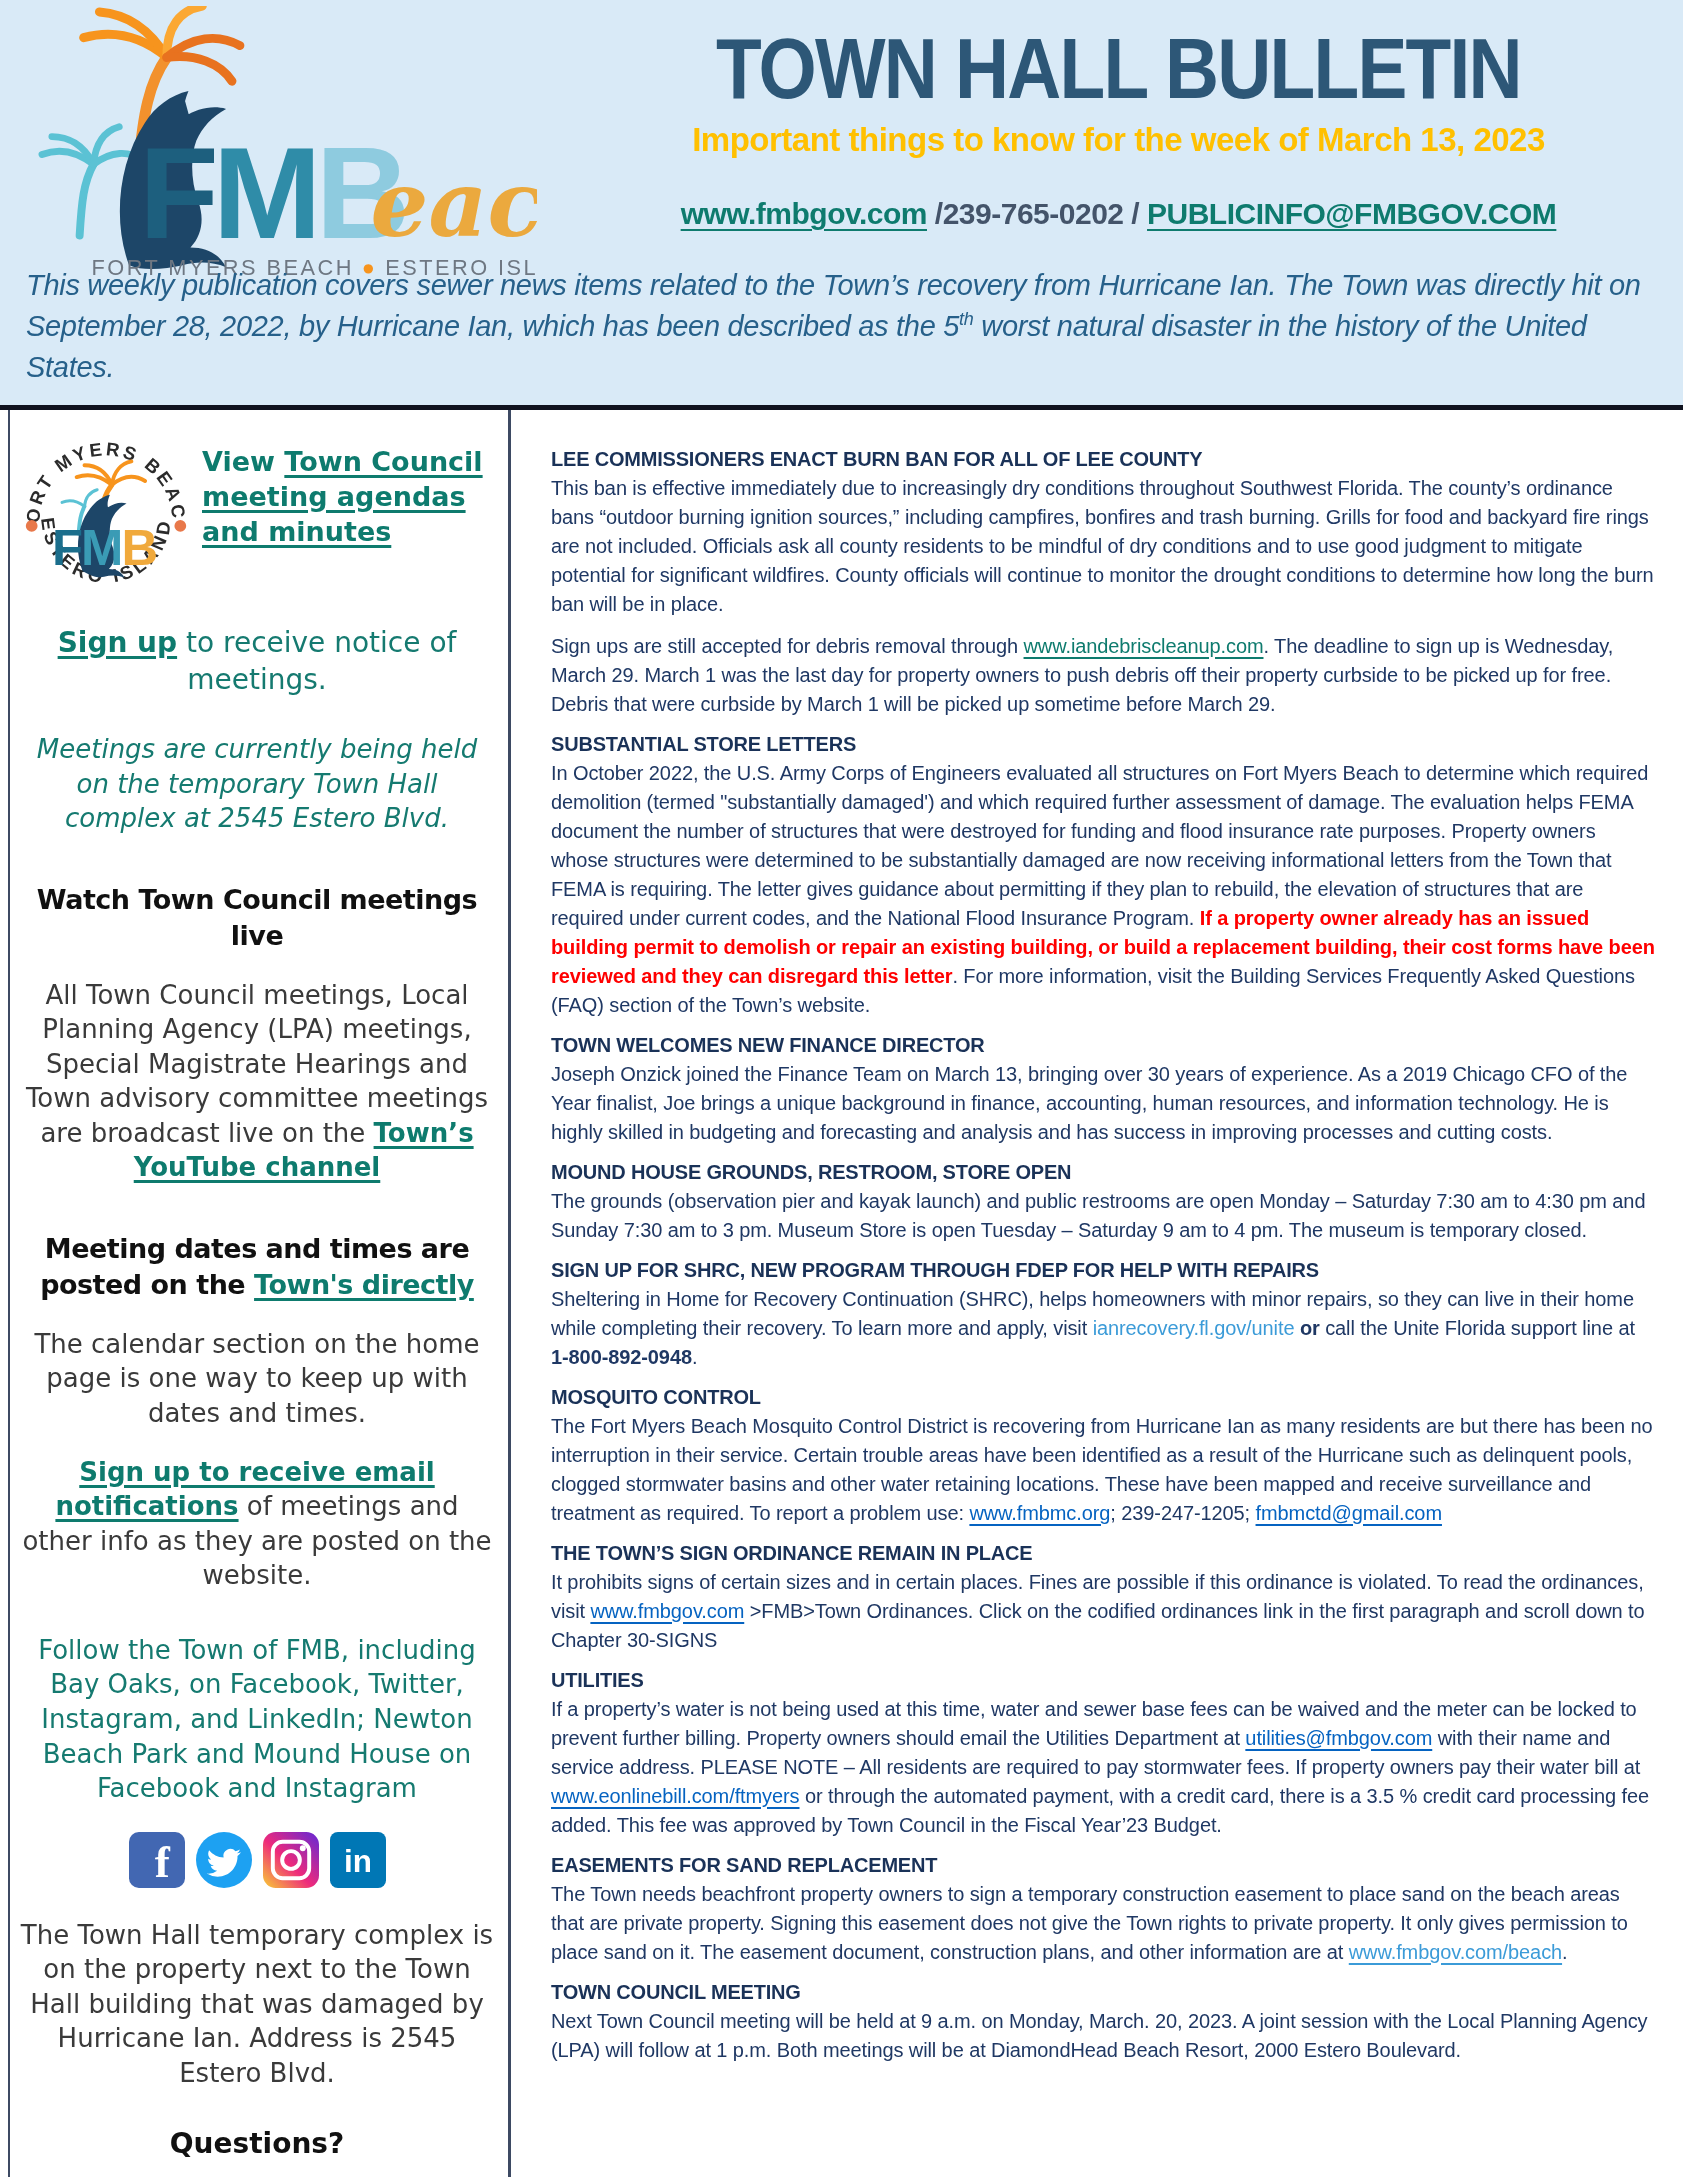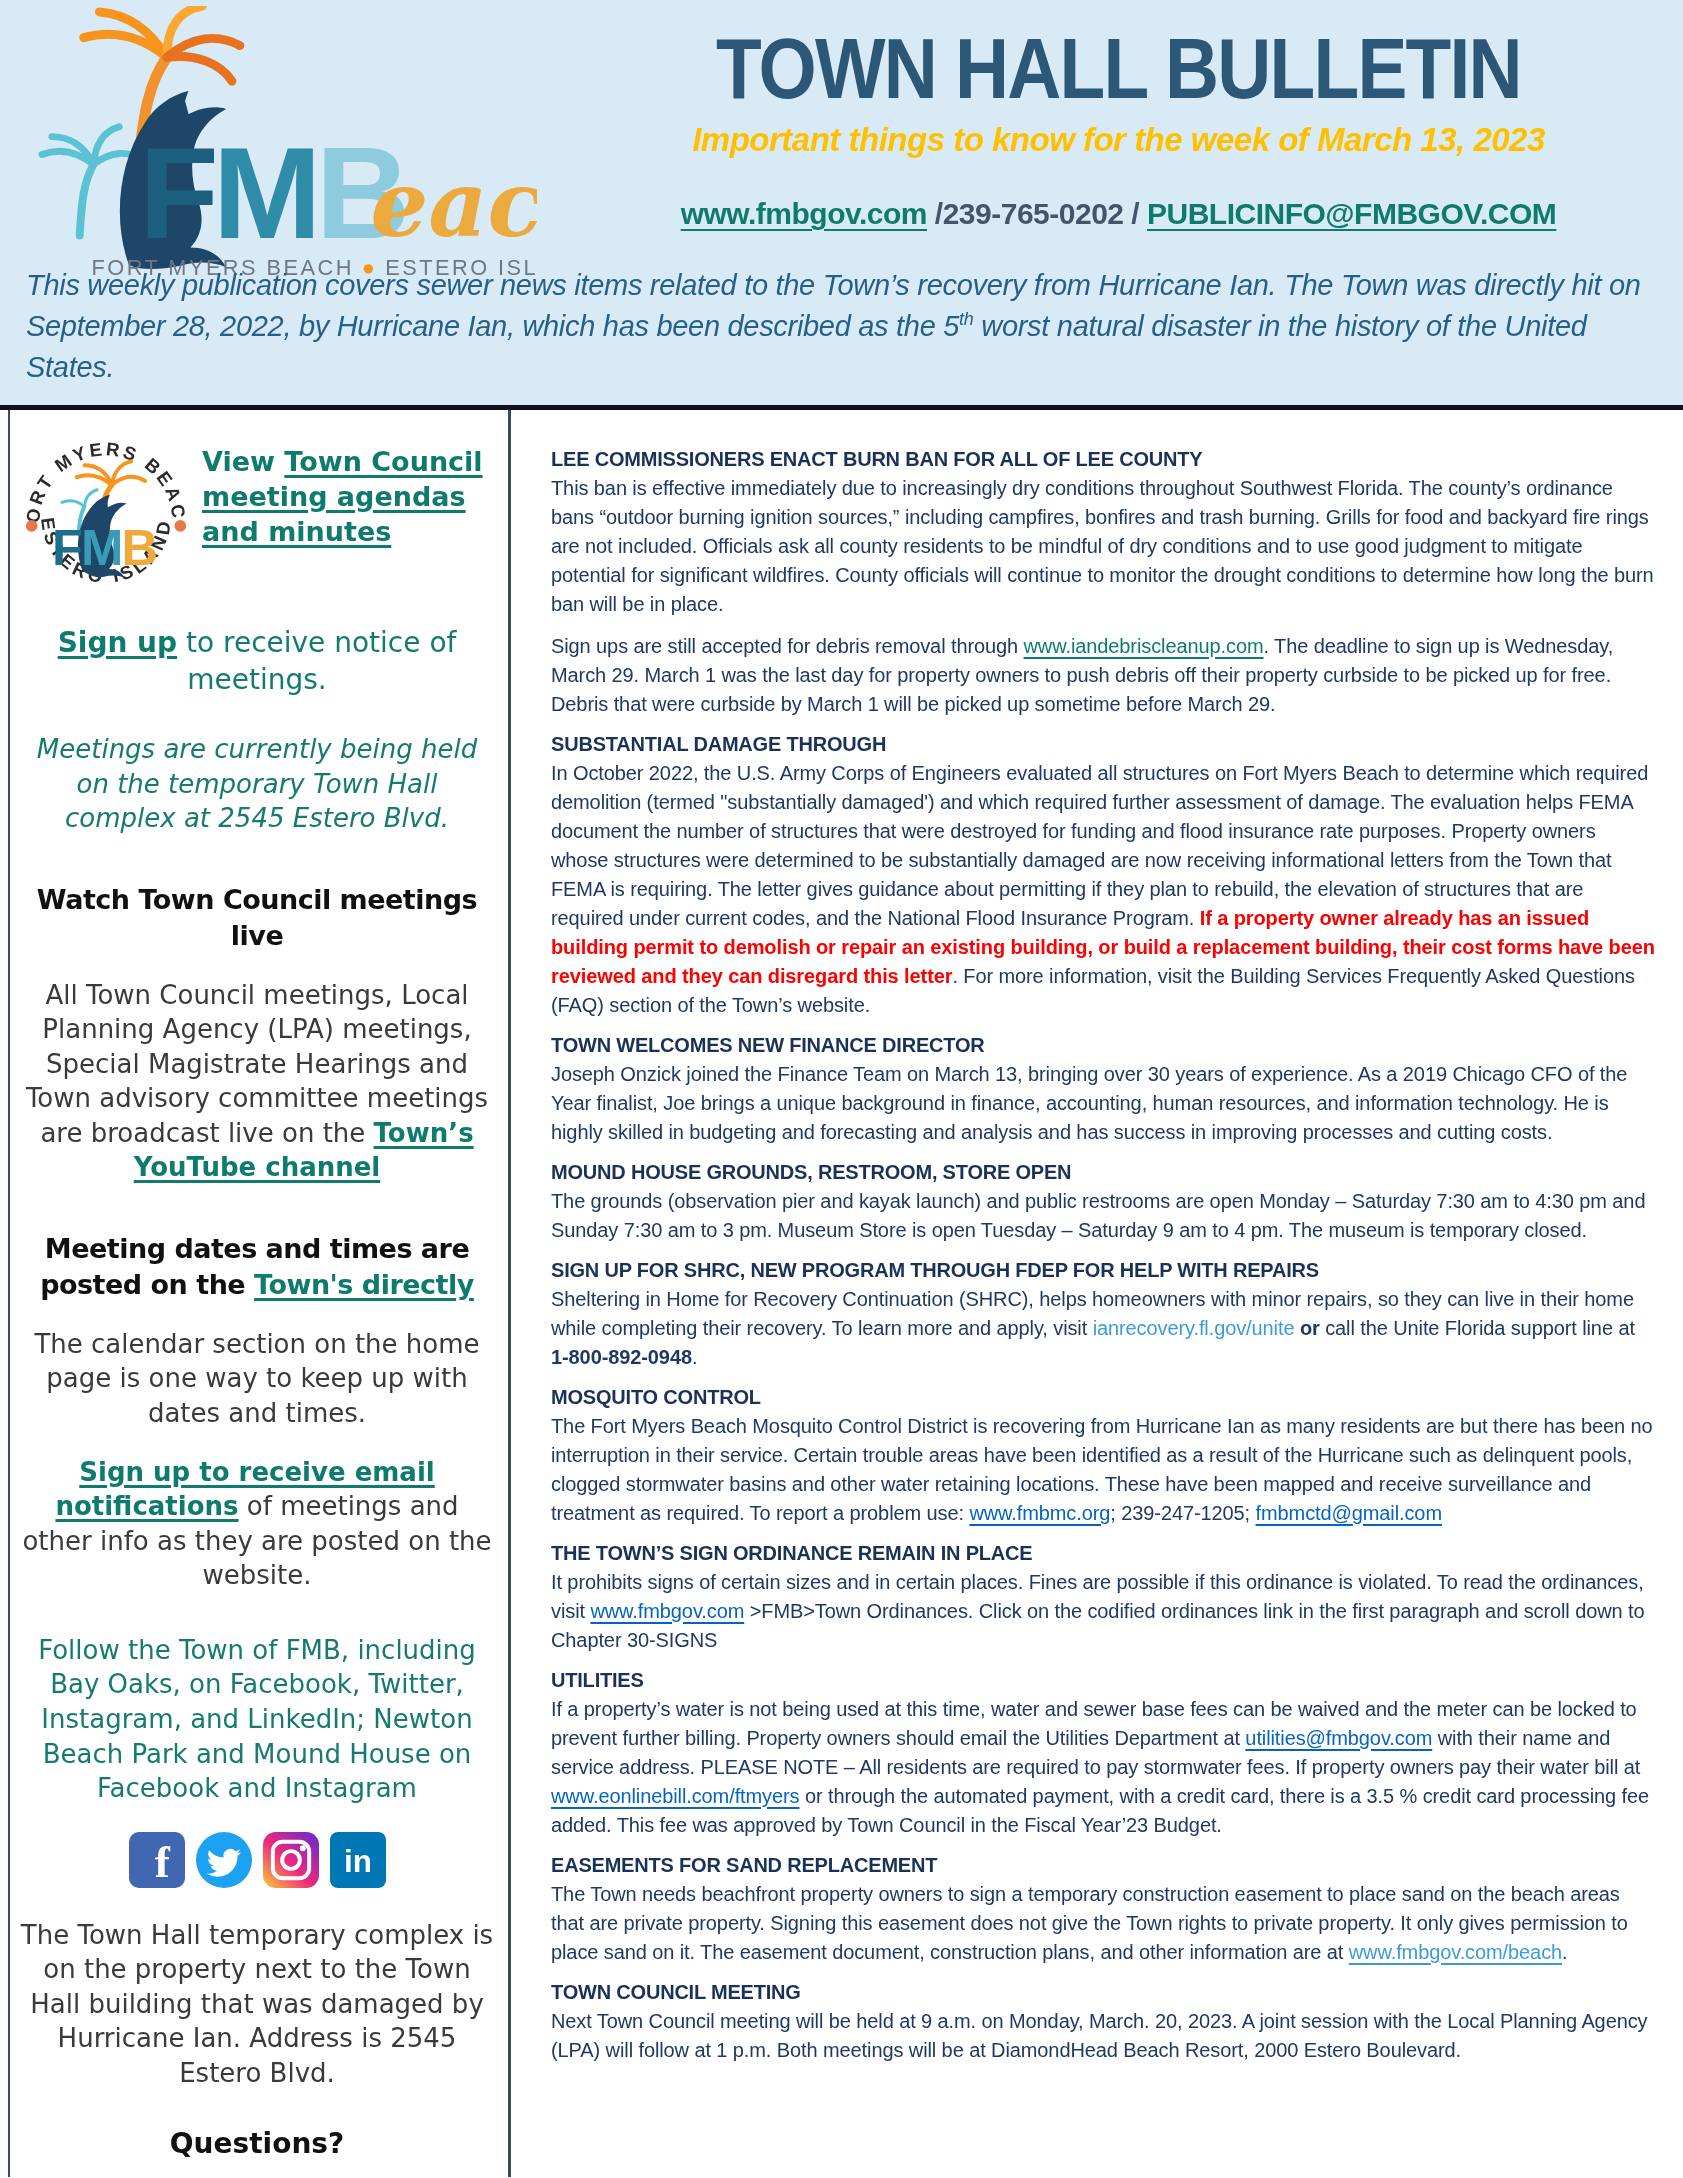--- a/index.html
+++ b/index.html
@@ -3,21 +3,21 @@
 <meta charset="utf-8">
 <style>
   html,body{margin:0;padding:0;background:#fff;}
   .page{width:1683px;height:2178px;position:relative;overflow:hidden;background:#ffffff;font-family:"Liberation Sans",sans-serif;}
 
   
   .header{background:#D9EAF7;border-bottom:5px solid #10131F;padding:0;position:relative;box-sizing:border-box;}
   .logo-block{position:absolute;left:22px;top:6px;width:515px;height:282px;}
   .masthead{margin-left:579px;width:1079px;text-align:center;padding-top:26px;}
   .main-title{font-size:85px;font-weight:800;color:#2D5777;margin:0;letter-spacing:-2px;display:inline-block;transform:scaleX(.88);transform-origin:center;white-space:nowrap;line-height:1;}
-  .subtitle{font-size:33px;font-weight:700;font-style:italic;color:#FFC000;margin:10px 0 0;letter-spacing:-0.5px;}
+  .subtitle{font-size:33px;font-weight:700;color:#FFC000;margin:10px 0 0;letter-spacing:-0.5px;}
   .contact-line{margin-top:38px;font-size:30px;font-weight:700;color:#44546A;letter-spacing:-0.5px;}
   .contact-line a{color:#0E7B6E;text-decoration:underline;text-decoration-thickness:2px;text-underline-offset:5px;}
   .intro{position:relative;margin:34px 26px 0;padding-bottom:16px;font-style:italic;font-size:29px;line-height:1.42;color:#26608A;letter-spacing:-0.3px;}
   .intro sup{font-size:18px;}
 
   
   .columns{display:flex;margin-left:8px;border-left:2px solid #3D4A63;height:1767px;box-sizing:border-box;}
   .sidebar{width:501px;box-sizing:border-box;border-right:3px solid #3D4A63;padding:18px 12px 0 8px;text-align:center;font-family:"DejaVu Sans",sans-serif;overflow:hidden;}
   .main-col{flex:1;box-sizing:border-box;padding:24px 28px 0 40px;overflow:hidden;}
 
@@ -209,21 +209,21 @@
 
     <main class="main-col" id="main-sections">
         <section class="msection">
           <h3 class="mhead navy">LEE COMMISSIONERS ENACT BURN BAN FOR ALL OF LEE COUNTY</h3>
           <p class="mbody"><span class="run body">This ban is effective immediately due to increasingly dry conditions throughout Southwest Florida. The county’s ordinance bans “outdoor burning ignition sources,” including campfires, bonfires and trash burning. Grills for food and backyard fire rings are not included. Officials ask all county residents to be mindful of dry conditions and to use good judgment to mitigate potential for significant wildfires. County officials will continue to monitor the drought conditions to determine how long the burn ban will be in place.</span></p>
         </section>
         <section class="msection">
           <p class="mbody"><span class="run body">Sign ups are still accepted for debris removal through </span><a class="run link-teal">www.iandebriscleanup.com</a><span class="run body">. The deadline to sign up is Wednesday, March 29. March 1 was the last day for property owners to push debris off their property curbside to be picked up for free. Debris that were curbside by March 1 will be picked up sometime before March 29.</span></p>
         </section>
         <section class="msection">
-          <h3 class="mhead navy">SUBSTANTIAL DAMAGE THROUGH</h3>
+          <h3 class="mhead navy">SUBSTANTIAL STORE LETTERS</h3>
           <p class="mbody"><span class="run body">In October 2022, the U.S. Army Corps of Engineers evaluated all structures on Fort Myers Beach to determine which required demolition (termed "substantially damaged') and which required further assessment of damage. The evaluation helps FEMA document the number of structures that were destroyed for funding and flood insurance rate purposes. Property owners whose structures were determined to be substantially damaged are now receiving informational letters from the Town that FEMA is requiring. The letter gives guidance about permitting if they plan to rebuild, the elevation of structures that are required under current codes, and the National Flood Insurance Program. </span><span class="run red-bold">If a property owner already has an issued building permit to demolish or repair an existing building, or build a replacement building, their cost forms have been reviewed and they can disregard this letter</span><span class="run body">. For more information, visit the Building Services Frequently Asked Questions (FAQ) section of the Town’s website.</span></p>
         </section>
         <section class="msection">
           <h3 class="mhead navy">TOWN WELCOMES NEW FINANCE DIRECTOR</h3>
           <p class="mbody"><span class="run body">Joseph Onzick joined the Finance Team on March 13, bringing over 30 years of experience. As a 2019 Chicago CFO of the Year finalist, Joe brings a unique background in finance, accounting, human resources, and information technology. He is highly skilled in budgeting and forecasting and analysis and has success in improving processes and cutting costs.</span></p>
         </section>
         <section class="msection">
           <h3 class="mhead navy">MOUND HOUSE GROUNDS, RESTROOM, STORE OPEN</h3>
           <p class="mbody"><span class="run body">The grounds (observation pier and kayak launch) and public restrooms are open Monday – Saturday 7:30 am to 4:30 pm and Sunday 7:30 am to 3 pm. Museum Store is open Tuesday – Saturday 9 am to 4 pm. The museum is temporary closed.</span></p>
         </section>

